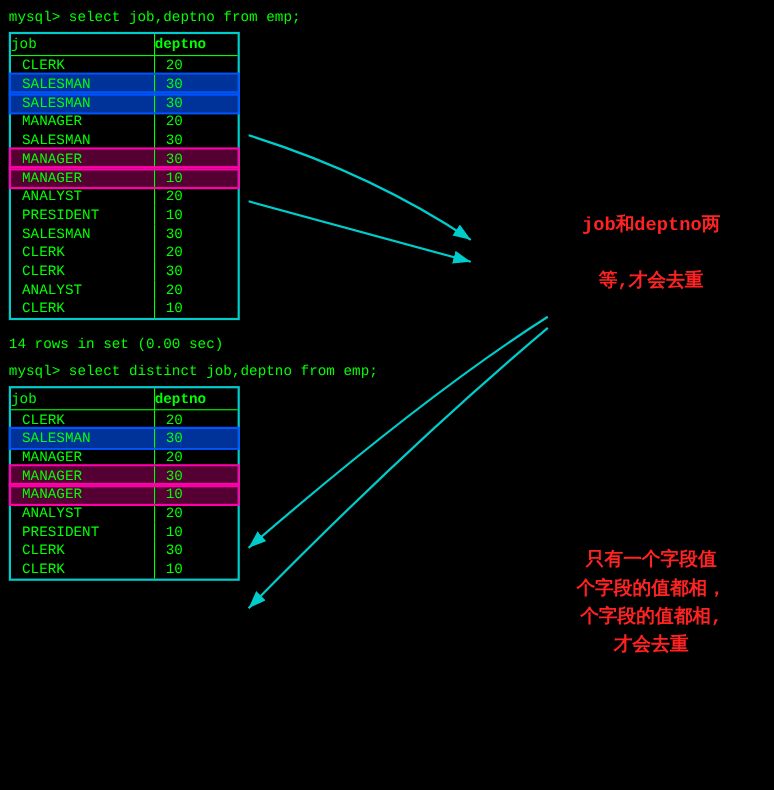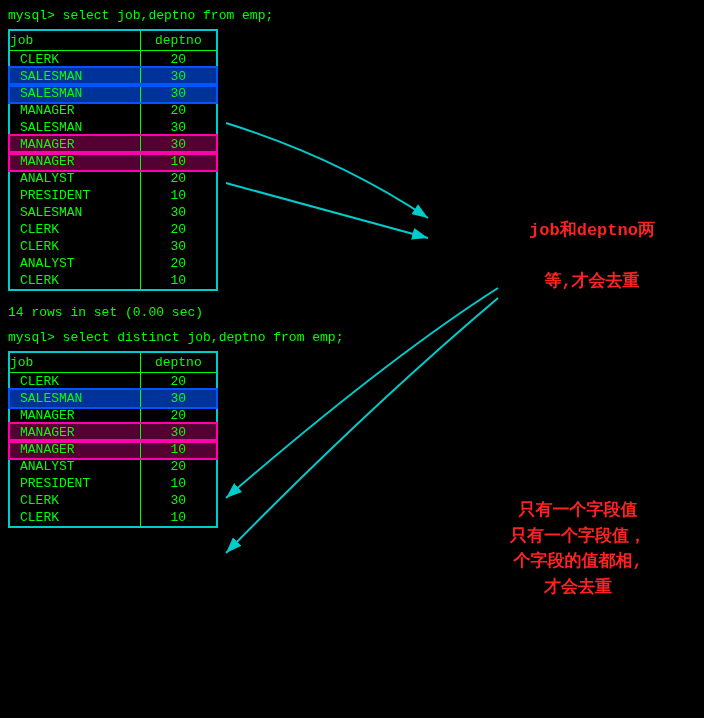--- a/index.html
+++ b/index.html
@@ -38,60 +38,60 @@
       border-bottom: 1px solid #00ff00;
       font-weight: normal;
     }
 
     th:first-child {
       border-right: 1px solid #00ff00;
       min-width: 120px;
     }
 
     th:last-child {
-      text-align: center;
+      text-align: left;
       min-width: 70px;
+      font-weight: bold;
     }
 
     td {
       color: #00ff00;
       padding: 1px 10px;
     }
 
     td:first-child {
       border-right: 1px solid #00ff00;
     }
 
     td:last-child {
-      text-align: center;
+      text-align: left;
     }
 
     .rows-info {
       color: #00ff00;
       margin: 4px 0 10px 0;
       white-space: pre;
     }
 
     .annotation-1 {
       position: absolute;
       top: 185px;
       right: 10px;
       color: #ff2222;
       font-size: 17px;
       font-weight: bold;
       text-align: center;
       line-height: 1.5;
       width: 220px;
-      margin-top: 25px;
     }
 
     .annotation-2 {
       position: absolute;
       top: 490px;
-      right: 24px;
+      right: 10px;
       color: #ff2222;
       font-size: 17px;
       font-weight: bold;
       text-align: center;
       line-height: 1.5;
       width: 220px;
     }
 
     svg.arrows {
       position: absolute;
@@ -241,21 +241,21 @@
   </div>
 
   <div class="annotation-1">
     <span>job和deptno两</span><br>
     <br>
     <span>等,才会去重</span>
   </div>
 
   <div class="annotation-2">
     <span>只有一个字段值</span><br>
-    <span>只有一个字段值，</span><br>
+    <span>个字段的值都相，</span><br>
     <span>个字段的值都相,</span><br>
     <span>才会去重</span>
   </div>
 
   <svg class="arrows">
 
     <defs>
       <marker id="arrowhead" markerWidth="8" markerHeight="6" refX="8" refY="3" orient="auto">
         <polygon points="0 0, 8 3, 0 6" fill="#00cccc"></polygon>
       </marker>

